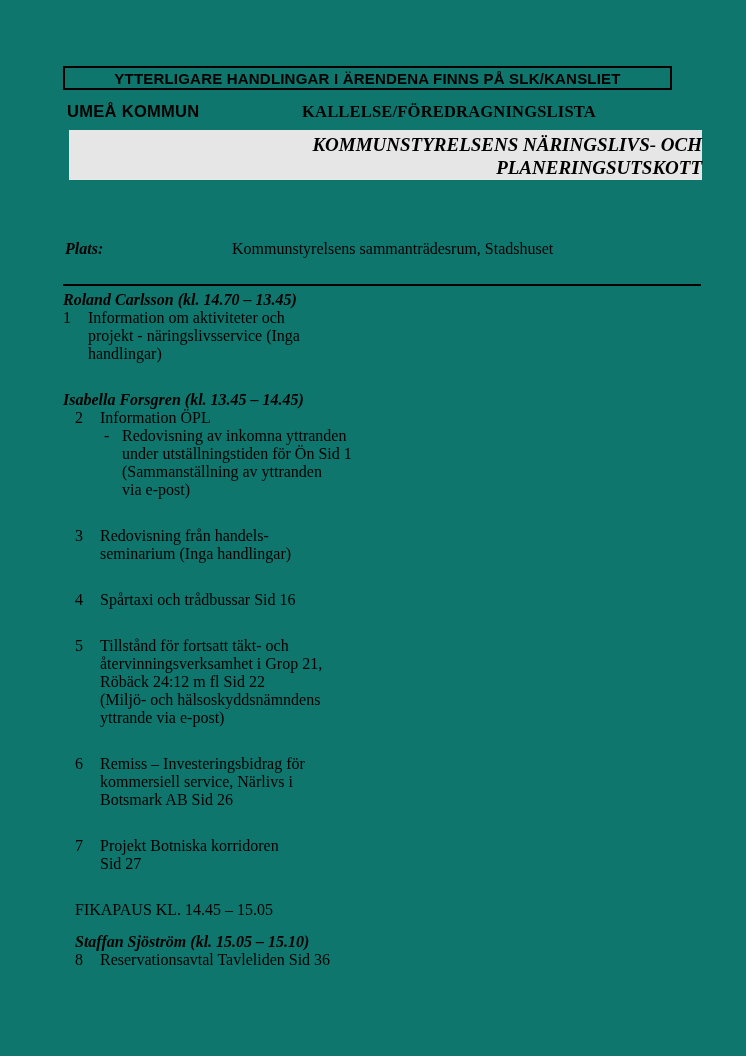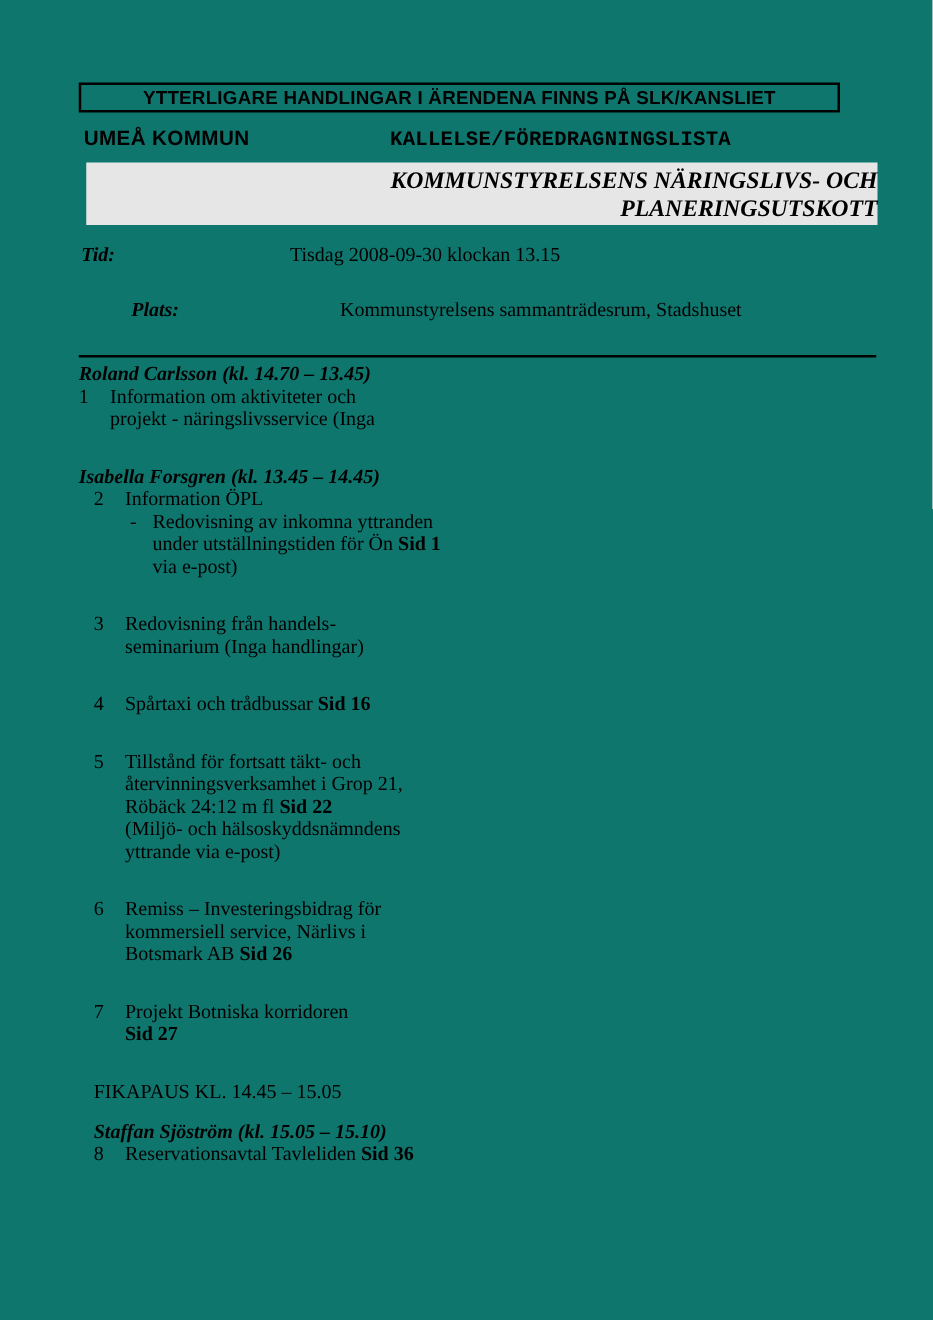--- a/index.html
+++ b/index.html
@@ -13,110 +13,108 @@
     border:2px solid #000; display:flex; align-items:center; justify-content:center;
     font-family:"Liberation Sans", sans-serif; font-weight:bold; font-size:15px;
     white-space:nowrap; letter-spacing:0.2px;
   }
   .org-name {
     position:absolute; left:67px; top:102px;
     font-family:"Liberation Sans", sans-serif; font-weight:bold; font-size:16.5px;
     letter-spacing:0.3px; white-space:nowrap;
   }
   .doc-type {
-    position:absolute; left:312px; top:102px;
-    font-family:Liberation Mono, monospace; font-weight:bold; font-size:16.5px;
+    position:absolute; left:302px; top:102px;
+    font-family:Liberation Serif, serif; font-weight:bold; font-size:16.5px;
     letter-spacing:0.2px; white-space:nowrap;
   }
   .committee-banner {
     position:absolute; left:69px; top:130px; width:633px; height:50px;
     background:var(--banner-bg, #e6e6e6);
     text-align:right; font-weight:bold; font-style:italic; font-size:19px;
     line-height:23px; padding-top:3px; box-sizing:border-box; white-space:nowrap;
   }
   
   .meta-row { position:absolute; left:65px; width:620px; font-size:16px; }
   .meta-row .lbl { font-weight:bold; font-style:italic; }
   .meta-row .val { position:absolute; left:167px; top:0; }
   .meta-time  { top:196px; }
-  .meta-place { top:240px;margin-left:40px; }
+  .meta-place { top:240px; }
   .rule {
     position:absolute; left:63px; top:284px; width:638px; height:0;
     border-top:2px solid #000;
   }
   
   .body {
     position:absolute; left:63px; top:291px; width:640px;
     font-size:16px; line-height:18px;
   }
   .p-heading { font-weight:bold; font-style:italic; }
   .b-heading { margin-bottom:14px;margin-top:20px; }
   .sec-ind .p-heading, .sec-ind .b-heading { margin-left:12px; }
   .item-row { display:flex; margin-bottom:28px; }
   .item-row.ind { padding-left:12px; }
   .section:last-child .item-row:last-child { margin-bottom:0; }
   .item-row .num { flex:none; width:25px; }
   .item-row .txt { flex:1; }
   .sub-row { display:flex; }
   .sub-row .dash { flex:none; width:18px; padding-left:4px; box-sizing:content-box; }
   .sub-row .sub-txt { flex:1; }
-  .bold { font-weight:bold; }
+  .bold { font-weight:normal; }
   .ln { white-space:nowrap; }
 </style>
 </head>
 <body>
 
 <div class="page">
 
   <div class="notice-box">
     <span>YTTERLIGARE HANDLINGAR I ÄRENDENA FINNS PÅ SLK/KANSLIET</span>
   </div>
 
   <div class="org-name">UMEÅ KOMMUN</div>
   <div class="doc-type">KALLELSE/FÖREDRAGNINGSLISTA</div>
 
   <div class="committee-banner" style="--banner-bg: #e6e6e6;">
     <div>KOMMUNSTYRELSENS NÄRINGSLIVS- OCH</div>
     <div>PLANERINGSUTSKOTT</div>
   </div>
 
-  <div class="meta-row meta-time">
-    <span class="lbl">Tid:</span>
-    <span class="val">Tisdag 2008-09-30 klockan 13.15</span>
-  </div>
 
   <div class="meta-row meta-place">
     <span class="lbl">Plats:</span>
     <span class="val">Kommunstyrelsens sammanträdesrum, Stadshuset</span>
   </div>
 
   <div class="rule"></div>
 
   <div class="body">
       <div class="section">
         <div class="p-heading">Roland Carlsson (kl. 14.70 – 13.45)</div>
         <div class="item-row">
           <span class="num">1</span>
           <div class="txt">
             <div class="ln"><span>Information om aktiviteter och</span></div>
             <div class="ln"><span>projekt - näringslivsservice (Inga</span></div>
+            <div class="ln"><span>handlingar)</span></div>
           </div>
         </div>
       </div>
       <div class="section">
         <div class="p-heading">Isabella Forsgren (kl. 13.45 – 14.45)</div>
         <div class="item-row ind">
           <span class="num">2</span>
           <div class="txt">
             <div class="ln"><span>Information ÖPL</span></div>
             <div class="sub-row">
               <span class="dash">-</span>
               <div class="sub-txt">
                 <div class="ln"><span>Redovisning av inkomna yttranden</span></div>
                 <div class="ln"><span>under utställningstiden för Ön </span><span class="bold">Sid 1</span></div>
+                <div class="ln"><span>(Sammanställning av yttranden</span></div>
                 <div class="ln"><span>via e-post)</span></div>
               </div>
             </div>
           </div>
         </div>
         <div class="item-row ind">
           <span class="num">3</span>
           <div class="txt">
             <div class="ln"><span>Redovisning från handels-</span></div>
             <div class="ln"><span>seminarium (Inga handlingar)</span></div>

